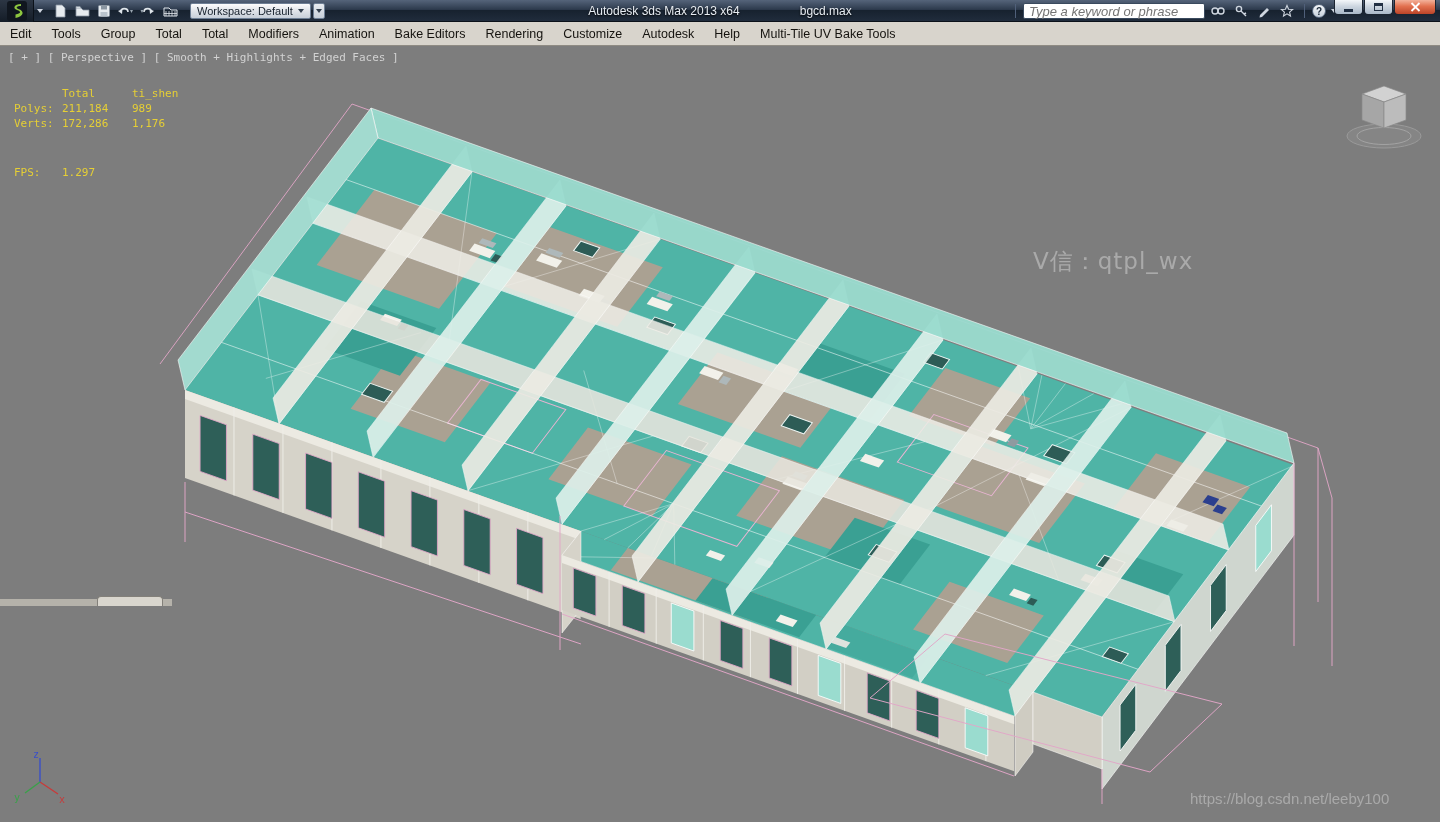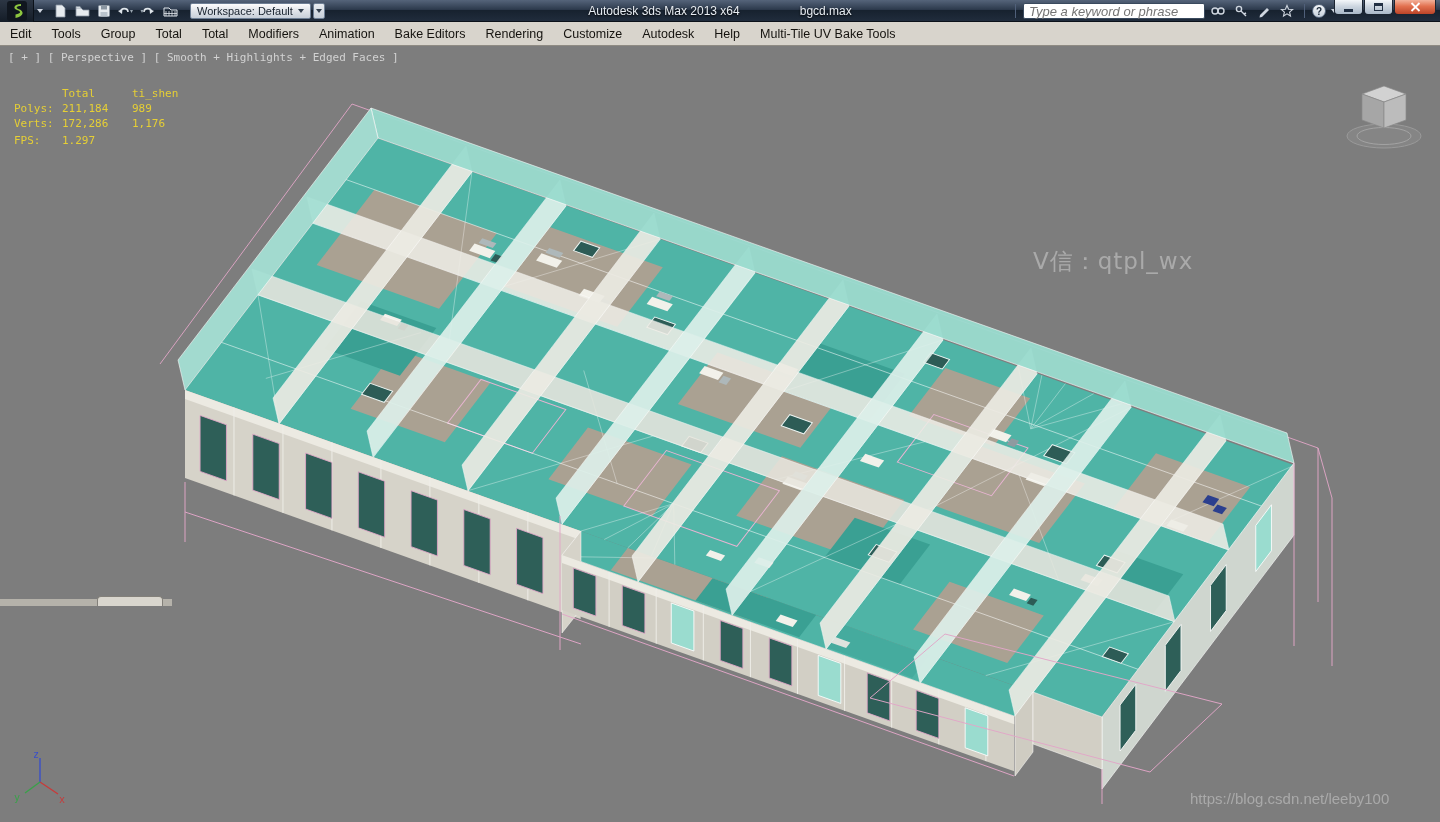--- a/index.html
+++ b/index.html
@@ -49,21 +49,21 @@
     border-bottom:1px solid #8f8b83; display:flex; align-items:center; z-index:40; }
   .menu-item { font-size:12.5px; color:#15130f; padding:0 10px; height:24px; display:flex; align-items:center; }
 
   
   .viewport { position:absolute; top:46px; left:0; width:1440px; height:560px; background:#7d7d7d; }
   .vp-label { position:absolute; top:5px; left:8px; font-family:"DejaVu Sans Mono",monospace;
     font-size:11px; color:#d2d2d2; z-index:10; }
   .stats { position:absolute; top:40px; left:14px; z-index:10; font-family:"DejaVu Sans Mono",monospace;
     font-size:11px; color:#e6cf35; line-height:15px; }
   .srow { display:grid; grid-template-columns:48px 70px auto; }
-  .srow.fps { margin-top:2px; }
+  .srow.fps { margin-top:34px; }
   .wm-center { position:absolute; top:200px; left:1033px; font-size:23px; letter-spacing:1px;
     color:rgba(215,215,215,0.5); z-index:9; font-family:"DejaVu Sans",sans-serif; }
   .wm-bottom { position:absolute; top:744px; left:1190px; font-size:15px;
     color:rgba(205,205,205,0.55); z-index:9; }
   .bottom-strip { position:absolute; left:0; bottom:0; width:172px; height:7px; background:#b5b2aa; z-index:8; }
   .bottom-tab { position:absolute; left:97px; bottom:0; width:66px; height:10px; background:#d9d6ce;
     border:1px solid #83807a; border-bottom:none; border-radius:4px 4px 0 0; z-index:9; }
   svg text { font-family:"DejaVu Sans Mono",monospace; }
 </style>
 </head>

